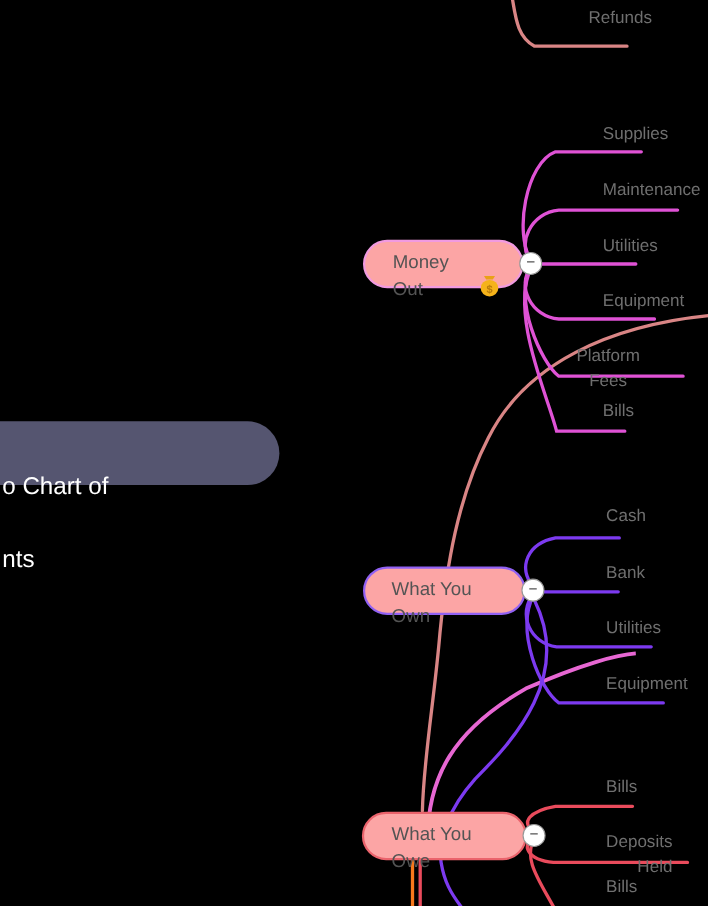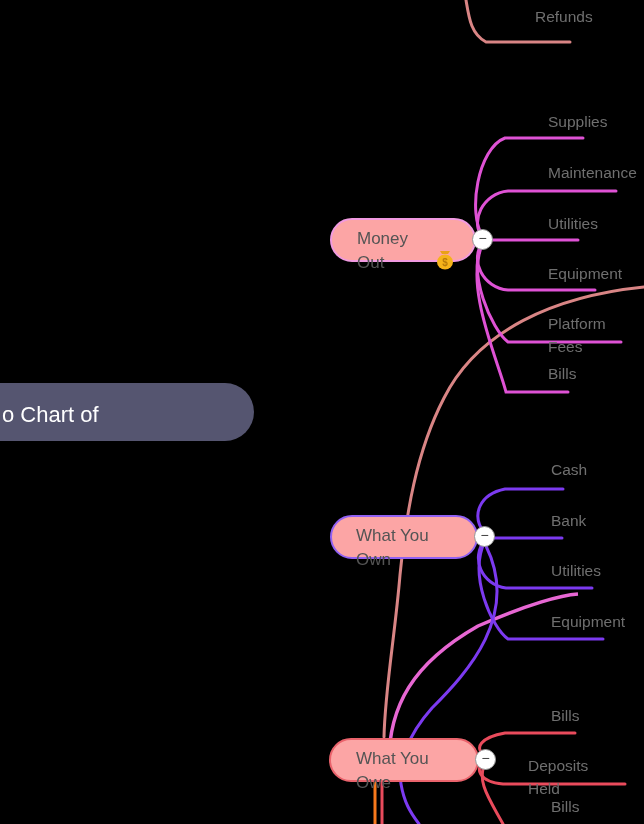--- a/index.html
+++ b/index.html
@@ -8,21 +8,21 @@
   #stage{position:absolute;inset:0;width:644px;height:824px;}
   svg.canvas{position:absolute;left:0;top:0;z-index:1;}
   .node{position:absolute;z-index:2;background:#fca5a5;border-radius:24px;
         box-sizing:border-box;overflow:visible;}
   .node .ntext{position:absolute;left:25px;top:7px;font-size:17px;line-height:24px;
         color:#545454;white-space:nowrap;}
   .node .ntext span{display:block;}
   .root-node{position:absolute;z-index:2;background:#555570;border-radius:29px;}
   .root-text{position:absolute;z-index:3;left:2px;top:395px;font-size:22px;line-height:39px;
         color:#ffffff;white-space:nowrap;}
-  .root-text span{display:block;}
+  .root-text span{display:block;margin-top:27px;}
   .minus-btn{position:absolute;z-index:4;width:21px;height:21px;border-radius:50%;
         background:#fff;border:1.5px solid #969696;box-sizing:border-box;
         color:#3f3f3f;font-size:14px;line-height:17px;text-align:center;cursor:pointer;}
   .leaf{position:absolute;z-index:2;color:#6f6f6f;font-size:15.5px;line-height:23px;
         white-space:nowrap;}
   .leaf span{display:block;margin-left:24px;}
   .bag{position:absolute;z-index:3;}
 </style>
 </head>
 <body>
@@ -61,20 +61,21 @@
     <g fill="none" stroke-width="3" stroke-linecap="round" stroke="#e94b5c">
       <path d="M486,756 C472,748 482,737 505,733 L575,733"></path>
       <path d="M487,760 C472,768 480,782 503,784 L625,784"></path>
       <path d="M486,762 C475,780 490,800 503,824"></path>
     </g>
   </svg>
 
   <div class="root-node" style="left:-170px;top:383px;width:424px;height:58px;"></div>
   <div class="root-text">
     <span>o Chart of</span>
+    <span>nts</span>
   </div>
 
   <div class="node" style="left:330px;top:218px;width:146px;height:44px;border:2px solid #f19ae0;">
     <div class="ntext">
       <span>Money</span>
       <span>Out</span>
     </div>
   </div>
 
   <svg class="bag" style="left:434px;top:249px;" width="22" height="22" viewBox="0 0 22 22">
@@ -109,21 +110,21 @@
   </div>
   <div class="leaf" style="left:524px;top:161px;">
     <span>Maintenance</span>
   </div>
   <div class="leaf" style="left:524px;top:212px;">
     <span>Utilities</span>
   </div>
   <div class="leaf" style="left:524px;top:262px;">
     <span>Equipment</span>
   </div>
-  <div class="leaf" style="left:524px;top:312px;">
+  <div class="leaf" style="left:500px;top:312px;text-align:center;">
     <span>Platform</span>
     <span>Fees</span>
   </div>
   <div class="leaf" style="left:524px;top:362px;">
     <span>Bills</span>
   </div>
   <div class="leaf" style="left:527px;top:458px;">
     <span>Cash</span>
   </div>
   <div class="leaf" style="left:527px;top:509px;">
@@ -131,21 +132,21 @@
   </div>
   <div class="leaf" style="left:527px;top:559px;">
     <span>Utilities</span>
   </div>
   <div class="leaf" style="left:527px;top:610px;">
     <span>Equipment</span>
   </div>
   <div class="leaf" style="left:527px;top:704px;">
     <span>Bills</span>
   </div>
-  <div class="leaf" style="left:504px;top:754px;">
+  <div class="leaf" style="left:527px;top:754px;text-align:right;">
     <span>Deposits</span>
     <span>Held</span>
   </div>
   <div class="leaf" style="left:527px;top:795px;">
     <span>Bills</span>
   </div>
 
 </div>
 
 </body></html>

